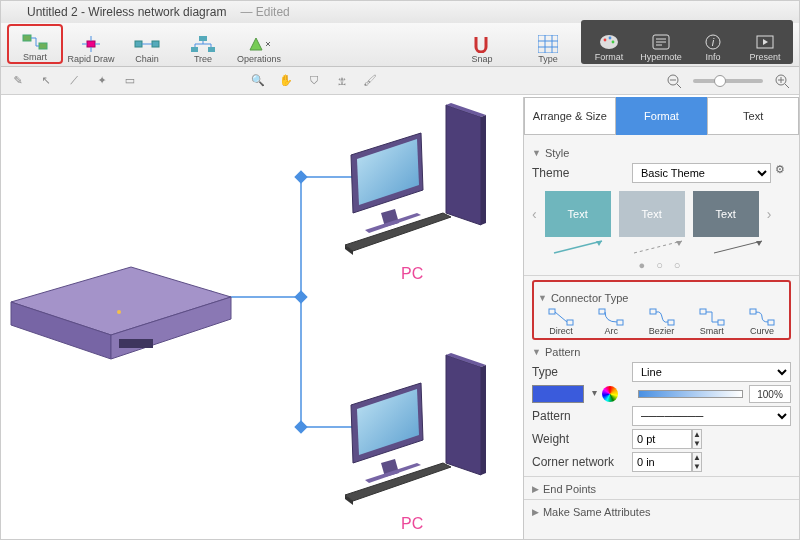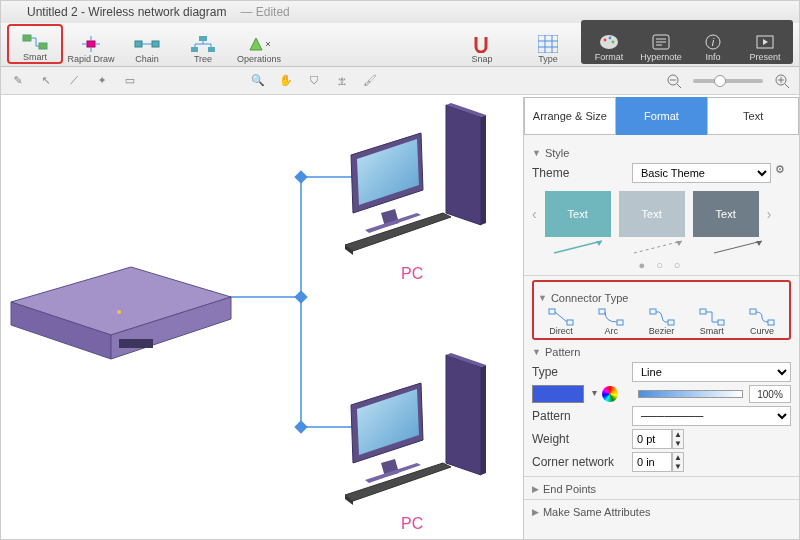--- a/index.html
+++ b/index.html
@@ -50,21 +50,21 @@
   .conn-row { display:flex; justify-content:space-between; margin-top:2px;}
   .conn { width:46px; display:flex; flex-direction:column; align-items:center; font-size:9px; color:#444;}
   .conn .ci { width:26px; height:18px; }
   .color-chip { width:52px; height:18px; background:#3a5bdc; border:1px solid #888; position:relative;}
   .color-chip:after{content:"▾"; position:absolute; right:-14px; top:1px; color:#666; font-size:10px;}
   .rainbow{ width:16px; height:16px; border-radius:50%; background:conic-gradient(red,orange,yellow,green,cyan,blue,magenta,red); margin-left:18px;}
   .slider { flex:1; height:14px; display:flex; align-items:center; margin:0 6px;}
   .slider .track{ height:8px; flex:1; background:linear-gradient(90deg,#4a90e2,#fff); border:1px solid #999;}
   .pct { width:42px; height:18px; border:1px solid #bbb; font-size:10px; display:flex; align-items:center; justify-content:center; background:#fff;}
   .spin { width:52px; display:flex;}
-  .spin input{ width:40px;}
+  .spin input{ width:60px;}
   .spin .sp{ width:12px; font-size:8px; line-height:9px; text-align:center; border:1px solid #bbb; background:#f4f4f4; cursor:default;}
   .hr{ height:1px; background:#d4d4d4; margin:4px -8px;}
   
   .pc-label{ position:absolute; font-size:16px; color:#ec4899;}
   svg{display:block;}
 </style>
 </head>
 <body>
 
 <div class="titlebar">

